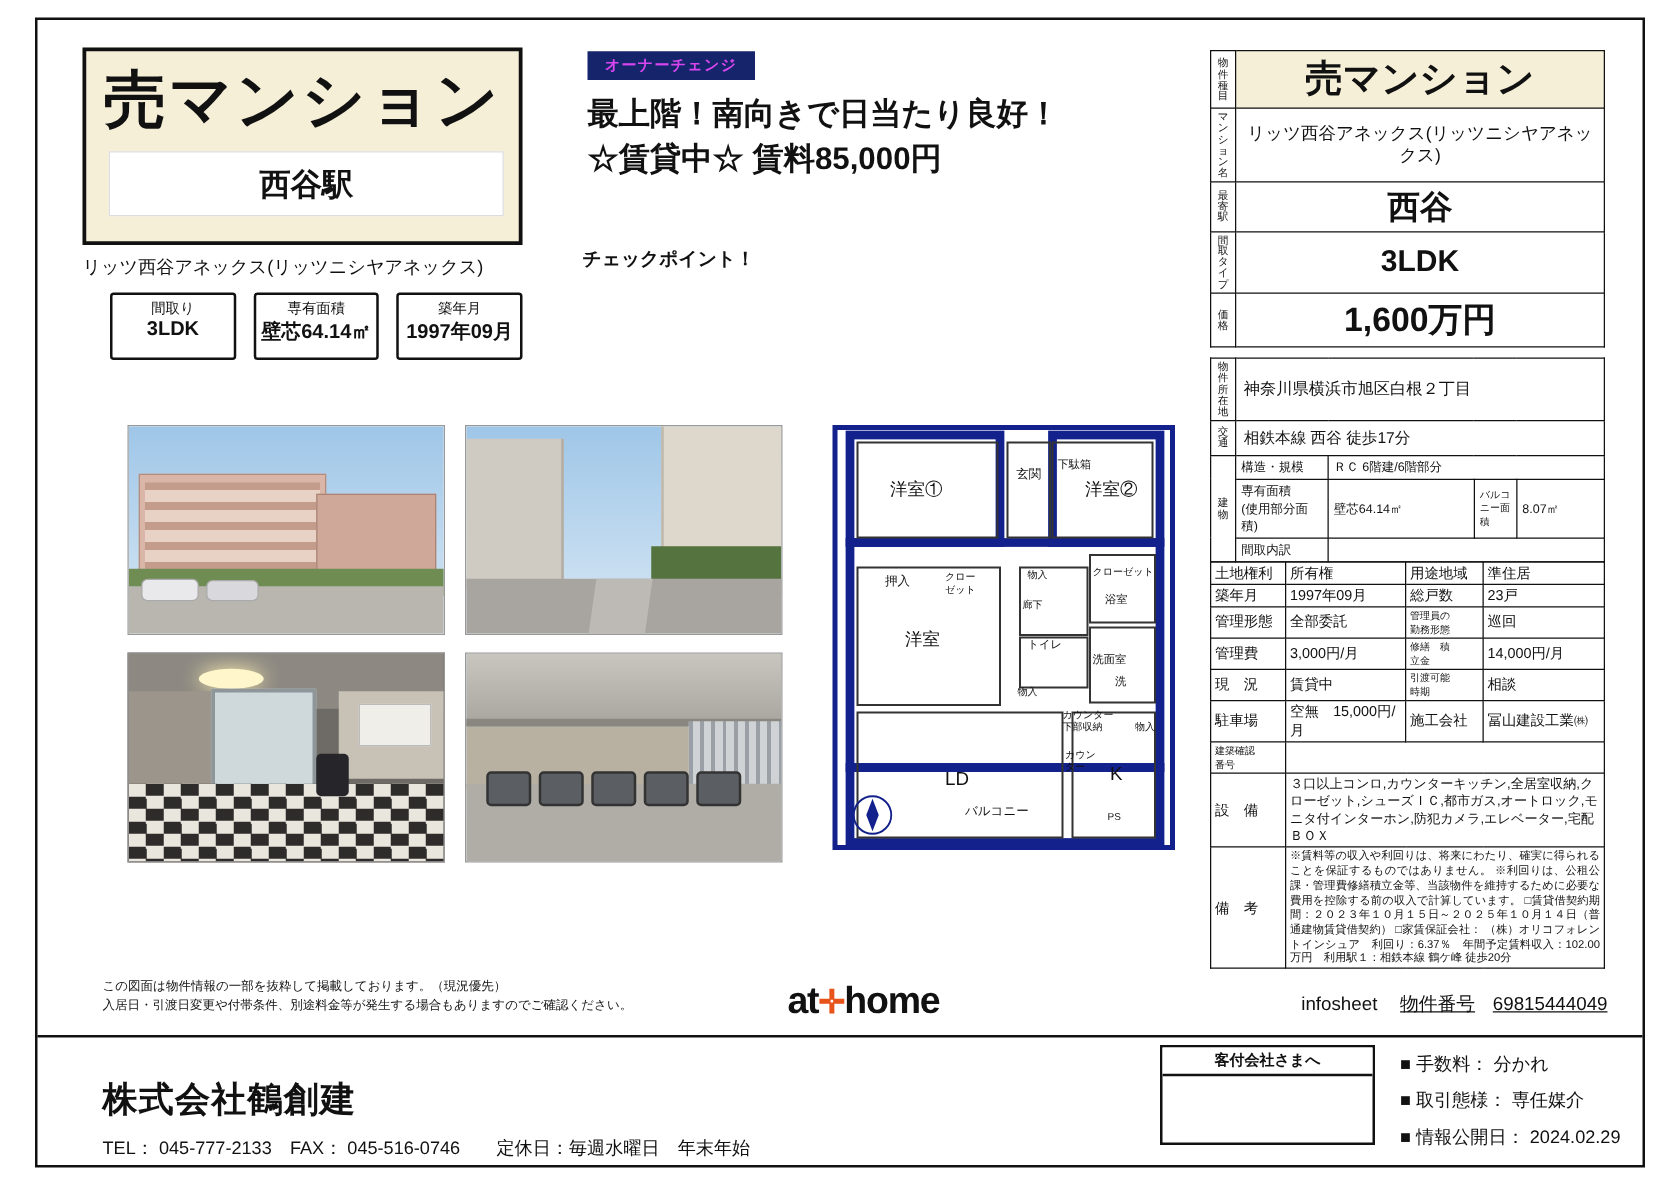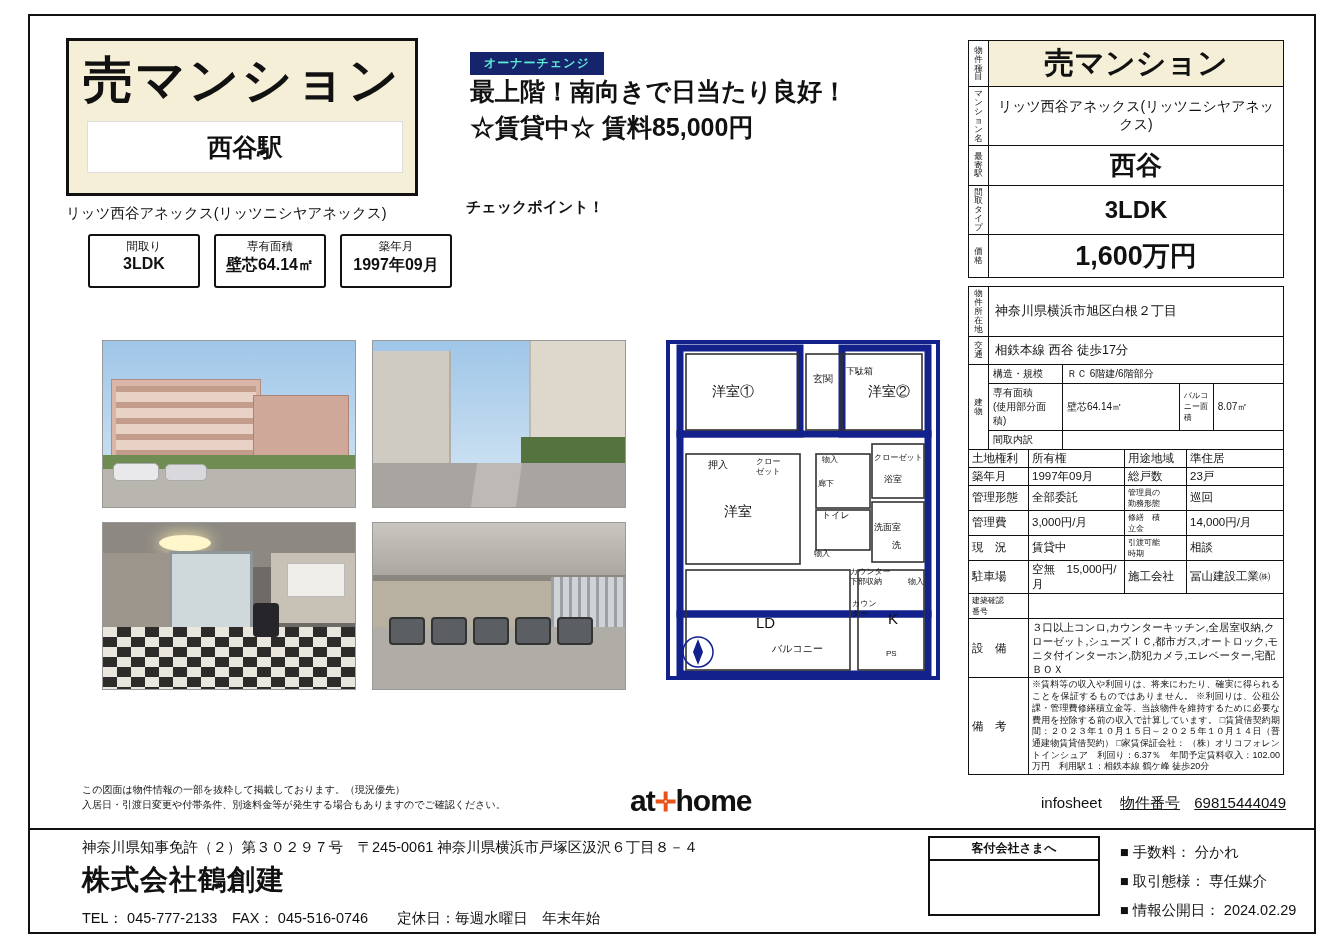--- a/index.html
+++ b/index.html
@@ -16,27 +16,27 @@
 
   
   .top { position:absolute; left:0; top:0; width:100%; height:744px; }
 
   
   .title-box { position:absolute; left:36px; top:22px; width:352px; height:158px; border:3px solid #111; background:#f6efd8; }
   .title-main { position:absolute; left:0; top:6px; width:100%; text-align:center; font-size:50px; font-weight:bold; letter-spacing:2px; color:#111; }
   .title-sub { position:absolute; left:18px; top:80px; width:316px; height:52px; background:#fff; border:1px solid #ddd; display:flex; align-items:center; justify-content:center; font-size:25px; font-weight:bold; }
   .bldg-name { position:absolute; left:36px; top:188px; width:400px; font-size:14.5px; }
 
-  .spec-row { position:absolute; left:58px; top:218px; width:364px; height:54px; display:flex; gap:14px; }
+  .spec-row { position:absolute; left:58px; top:218px; width:330px; height:54px; display:flex; gap:14px; }
   .spec-cell { flex:1; border:2px solid #111; border-radius:3px; background:#fff; text-align:center; padding-top:3px; }
   .spec-cell .lbl { font-size:11.5px; }
   .spec-cell .val { font-size:16px; font-weight:bold; margin-top:1px; }
 
   
-  .oc-badge { position:absolute; left:440px; top:36px; background:#16246b; color:#5eead4; font-size:12px; font-weight:bold; padding:3px 14px; letter-spacing:1px; }
+  .oc-badge { position:absolute; left:440px; top:25px; background:#16246b; color:#d946ef; font-size:12px; font-weight:bold; padding:3px 14px; letter-spacing:1px; }
   .headline { position:absolute; left:440px; top:58px; width:480px; font-size:25px; font-weight:bold; line-height:1.42; }
   .cp-title { position:absolute; left:436px; top:182px; font-size:15px; font-weight:bold; }
   .cp-body { position:absolute; left:436px; top:208px; width:490px; font-size:13px; line-height:1.55; }
 
   
   .photos { position:absolute; left:72px; top:324px; width:530px; height:358px; display:grid; grid-template-columns:254px 254px; grid-template-rows:168px 168px; gap:14px 16px; }
   .ph { position:relative; overflow:hidden; border:1px solid #999; }
 
   
   .plan { position:absolute; left:616px; top:318px; width:312px; height:400px; }
@@ -360,21 +360,20 @@
   </div>
   <div class="athome">at<span class="plus">✛</span>home</div>
   <div class="infosheet">
     <span>infosheet</span>
     <span class="ul" style="margin-left:14px">物件番号</span>
     <span class="ul" style="margin-left:10px">69815444049</span>
   </div>
 
   <div class="hr"></div>
 
-  <div class="lic">神奈川県知事免許（２）第３０２９７号　〒245-0061 神奈川県横浜市戸塚区汲沢６丁目８－４</div>
   <div class="company">株式会社鶴創建</div>
   <div class="contact">TEL： 045-777-2133　FAX： 045-516-0746　　定休日：毎週水曜日　年末年始</div>
 
   <div class="kyaku">
     <div class="hd">客付会社さまへ</div>
   </div>
   <div class="rbul">
     <div>手数料： 分かれ</div>
     <div>取引態様： 専任媒介</div>
     <div>情報公開日： 2024.02.29</div>

